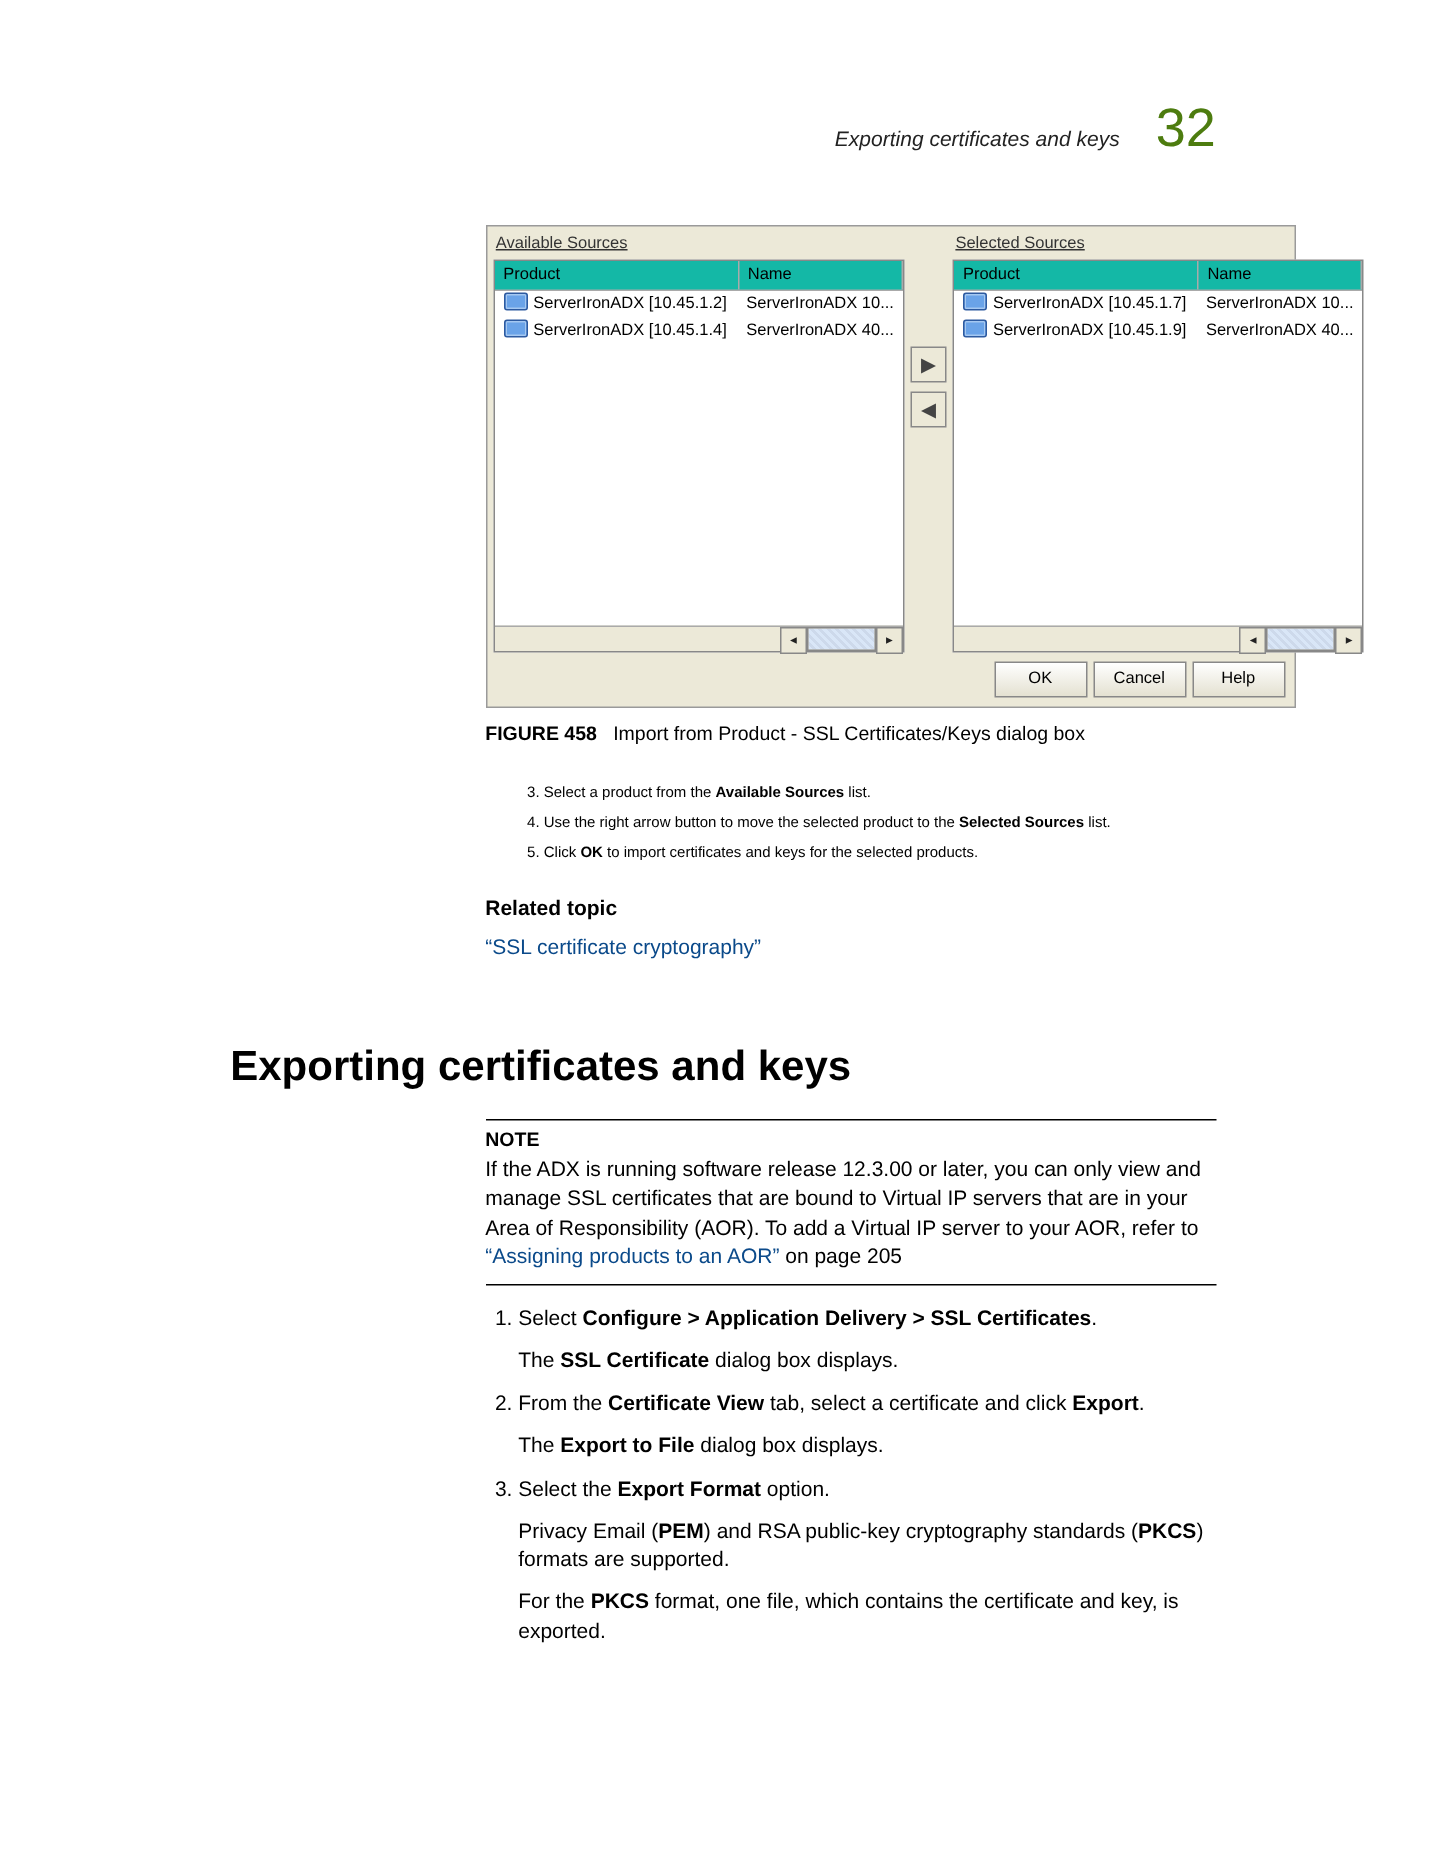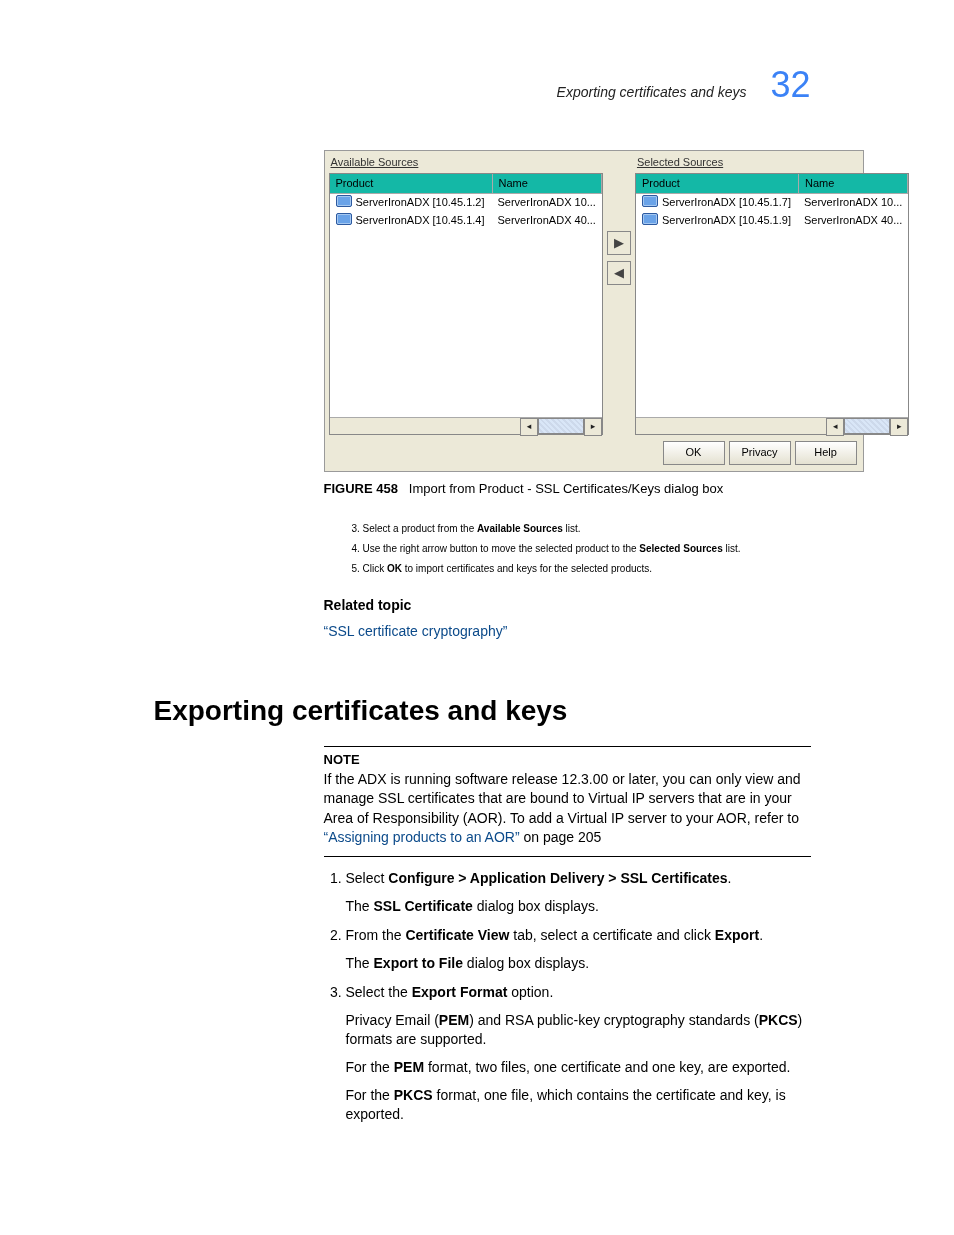--- a/index.html
+++ b/index.html
@@ -1,19 +1,19 @@
 <!DOCTYPE html>
 <html><head>
 <meta charset="utf-8">
 <style>
 html,body{margin:0;padding:0;background:#fff;color:#000;font-family:Arial,Helvetica,sans-serif;font-size:14px;line-height:1.4}
 .page{width:817px;min-height:1235px;margin:0 auto;position:relative;box-sizing:border-box;padding:60px 75px 60px 85px}
 .runhead{display:flex;justify-content:flex-end;align-items:baseline;gap:24px;margin-bottom:40px}
 .runhead-title{font-size:14px;font-style:italic;color:#222}
-.runhead-chapter{font-size:36px;font-weight:400;color:#3b82f6}
+.runhead-chapter{font-size:36px;font-weight:400;color:#4d7c0f}
 .figure-area{margin:0 0 8px 170px;width:540px}
 .dialog{border:1px solid #9a9a9a;background:#ece9d8;box-sizing:border-box}
 .dialog-grid{display:flex;align-items:stretch}
 .panel{flex:1;display:flex;flex-direction:column}
 .panel-title{font-size:11px;color:#333;padding:4px 6px 2px}
 .panel-title .u{text-decoration:underline}
 .tbl{border:1px solid #888;background:#fff;margin:0 4px;flex:1;display:flex;flex-direction:column;min-height:260px}
 .tbl-hdr{display:flex;background:#14b8a6;border-bottom:1px solid #aaa}
 .tbl-hdr .th{border-right:1px solid #aaa;padding:2px 6px;font-size:11px;color:#000}
 .col-prod{flex:0 0 150px}
@@ -121,21 +121,21 @@
             <div class="hscroll">
               <div class="hs-btn">◂</div>
               <div class="hs-track"></div>
               <div class="hs-btn">▸</div>
             </div>
           </div>
         </div>
       </div>
       <div class="dlg-buttons">
         <div class="dlg-btn">OK</div>
-        <div class="dlg-btn">Privacy</div>
+        <div class="dlg-btn">Cancel</div>
         <div class="dlg-btn">Help</div>
       </div>
     </div>
   </div>
 
   <div class="fig-caption">
     <span class="lbl">FIGURE 458</span>
     &nbsp;&nbsp;<span>Import from Product - SSL Certificates/Keys dialog box</span>
   </div>
 
@@ -163,18 +163,17 @@
       <span>Select </span><span class="b">Configure &gt; Application Delivery &gt; SSL Certificates</span><span>.</span>
       <p class="sub"><span>The </span><span class="b">SSL Certificate</span><span> dialog box displays.</span></p>
     </li>
     <li>
       <span>From the </span><span class="b">Certificate View</span><span> tab, select a certificate and click </span><span class="b">Export</span><span>.</span>
       <p class="sub"><span>The </span><span class="b">Export to File</span><span> dialog box displays.</span></p>
     </li>
     <li>
       <span>Select the </span><span class="b">Export Format</span><span> option.</span>
       <p class="sub"><span>Privacy Email (</span><span class="b">PEM</span><span>) and RSA public-key cryptography standards (</span><span class="b">PKCS</span><span>) formats are supported.</span></p>
-      <p class="sub"><span>For the </span><span class="b">PEM</span><span> format, two files, one certificate and one key, are exported.</span></p>
       <p class="sub"><span>For the </span><span class="b">PKCS</span><span> format, one file, which contains the certificate and key, is exported.</span></p>
     </li>
   </ol>
 
 </div>
 
 </body></html>

